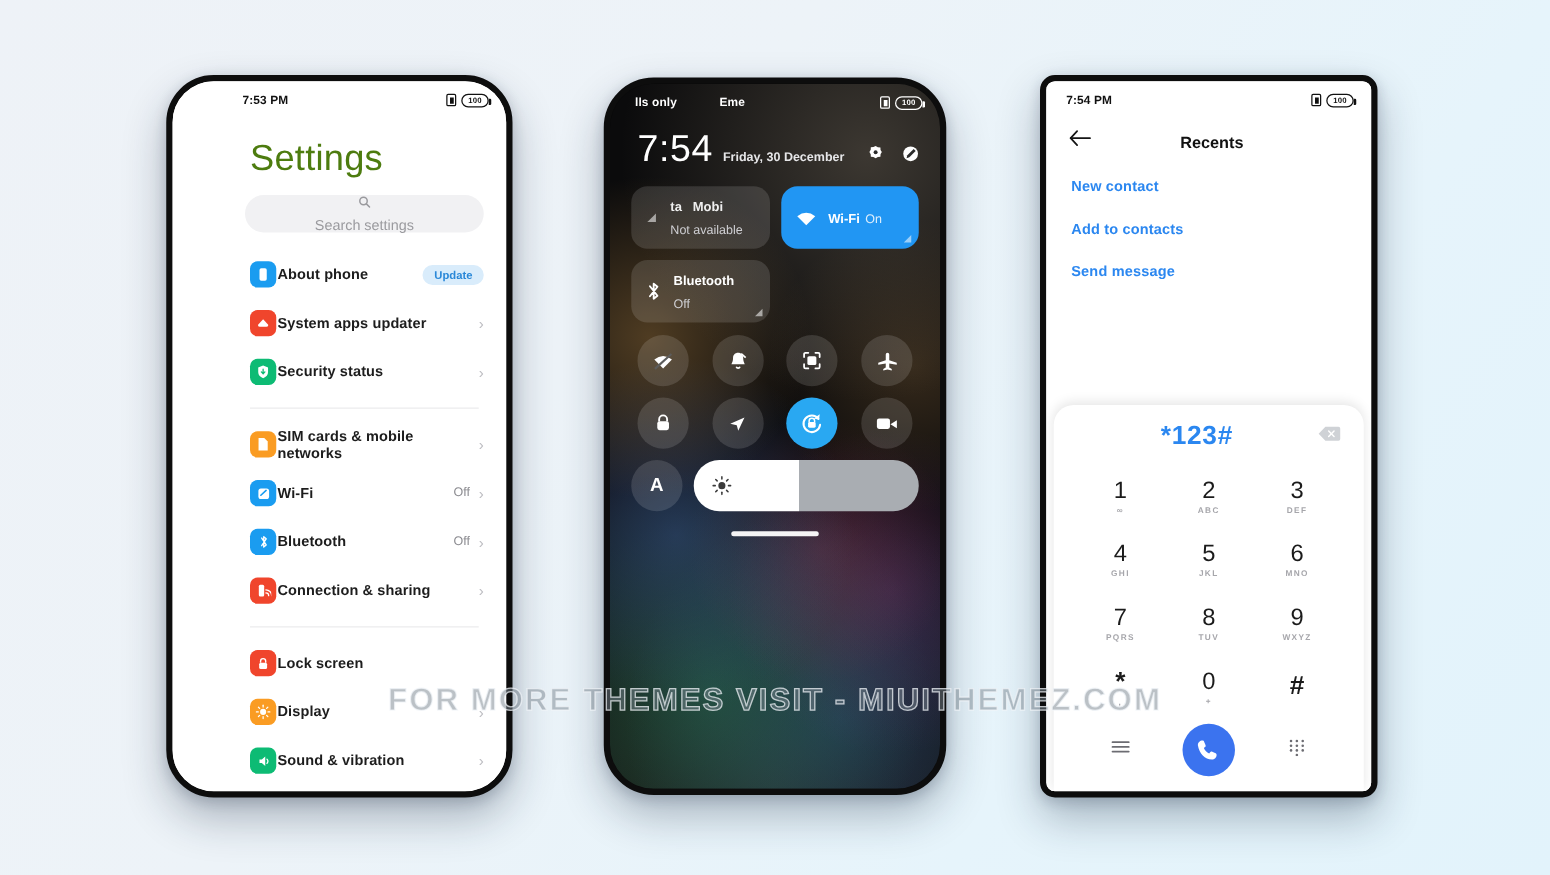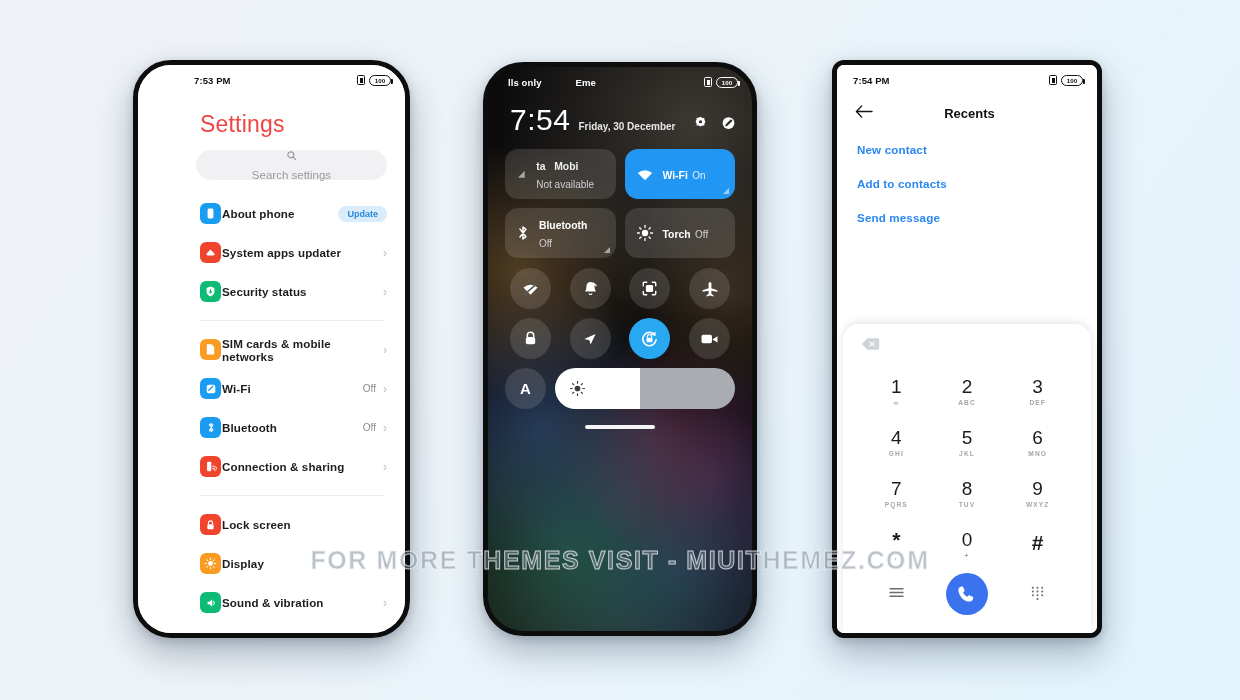--- a/index.html
+++ b/index.html
@@ -50,21 +50,21 @@
     border-radius: 6px; font-size: 6.2px; font-weight: 700; padding: 0 2.5px;
     position: relative;
   }
   .batt::after {
     content: ""; position: absolute; right: -2.6px; top: 3px;
     width: 1.6px; height: 5px; background: currentColor; border-radius: 0 1px 1px 0;
   }
 
   
   #phone-settings .screen { background: #fff; padding-left: 40px; }
-  .set-title { font-size: 23px; font-weight: 400; color: #ef4444; padding: 20px 20px 12px 22px; letter-spacing:.2px;}
+  .set-title { font-size: 29px; font-weight: 400; color: #4d7c0f; padding: 20px 20px 12px 22px; letter-spacing:.2px;}
   .searchbar {
     margin: 0 18px 10px 18px; height: 30px; background: #f1f1f3;
     border-radius: 16px; display: flex; align-items: center; gap: 8px; padding: 0 14px; flex-direction: column;
   }
   .searchbar .ph { color: #9a9a9e; font-size: 11.5px; }
   .mag { width: 11px; height: 11px; flex: 0 0 auto; }
   .set-list { padding: 4px 0 0 0; }
   .set-row {
     display: flex; align-items: center; height: 39px; padding: 0 18px 0 22px; gap: 1px;
   }
@@ -365,39 +365,20 @@
         <svg width="14" height="18" viewBox="0 0 12 18">
             <path d="M3 5 L9 12.6 L6 15 V3 L9 5.4 L3 13" stroke="#fff" stroke-width="1.5" fill="none" stroke-linejoin="round" stroke-linecap="round"></path>
           </svg>
         <span class="tile-txt">
           <span class="tile-t">Bluetooth</span>
           <span class="tile-s">Off</span>
         </span>
         <span class="tile-corner"></span>
       </div>
 
-      <div class="tile">
-        <svg width="18" height="18" viewBox="0 0 18 18">
-            <circle cx="9" cy="9" r="3.2" fill="#fff"></circle>
-            <g stroke="#fff" stroke-width="1.3" stroke-linecap="round">
-              <line x1="9" y1="1.5" x2="9" y2="3.4"></line>
-              <line x1="9" y1="14.6" x2="9" y2="16.5"></line>
-              <line x1="1.5" y1="9" x2="3.4" y2="9"></line>
-              <line x1="14.6" y1="9" x2="16.5" y2="9"></line>
-              <line x1="3.7" y1="3.7" x2="5" y2="5"></line>
-              <line x1="13" y1="13" x2="14.3" y2="14.3"></line>
-              <line x1="14.3" y1="3.7" x2="13" y2="5"></line>
-              <line x1="5" y1="13" x2="3.7" y2="14.3"></line>
-            </g>
-          </svg>
-        <span class="tile-txt">
-          <span class="tile-t">Torch</span>
-          <span class="tile-s">Off</span>
-        </span>
-      </div>
     </div>
 
     <div class="mini-grid">
       <div class="mini">
         <svg width="19" height="16" viewBox="0 0 20 17">
             <path d="M10 14.6 L2.5 7 Q10 1 17.5 7 Z" fill="#fff"></path>
             <line x1="3" y1="15" x2="17" y2="2.4" stroke="#5c5c5c" stroke-width="1.8"></line>
           </svg>
       </div>
       <div class="mini">
@@ -497,20 +478,21 @@
     </div>
 
     <div class="dial-actions">
       <div class="dial-act">New contact</div>
       <div class="dial-act">Add to contacts</div>
       <div class="dial-act">Send message</div>
     </div>
 
     <div class="keypad-sheet">
       <div class="num-row">
+        <span class="num-disp">*123#</span>
         <span>
           <svg width="19" height="14" viewBox="0 0 20 15">
               <path d="M6.6 1.4h11.2a1.5 1.5 0 0 1 1.5 1.5v9.2a1.5 1.5 0 0 1-1.5 1.5H6.6L.8 7.5z" fill="#cfd2d6"></path>
               <g stroke="#fff" stroke-width="1.3" stroke-linecap="round">
                 <line x1="9.4" y1="5.2" x2="14" y2="9.8"></line>
                 <line x1="14" y1="5.2" x2="9.4" y2="9.8"></line>
               </g>
             </svg>
         </span>
       </div>

